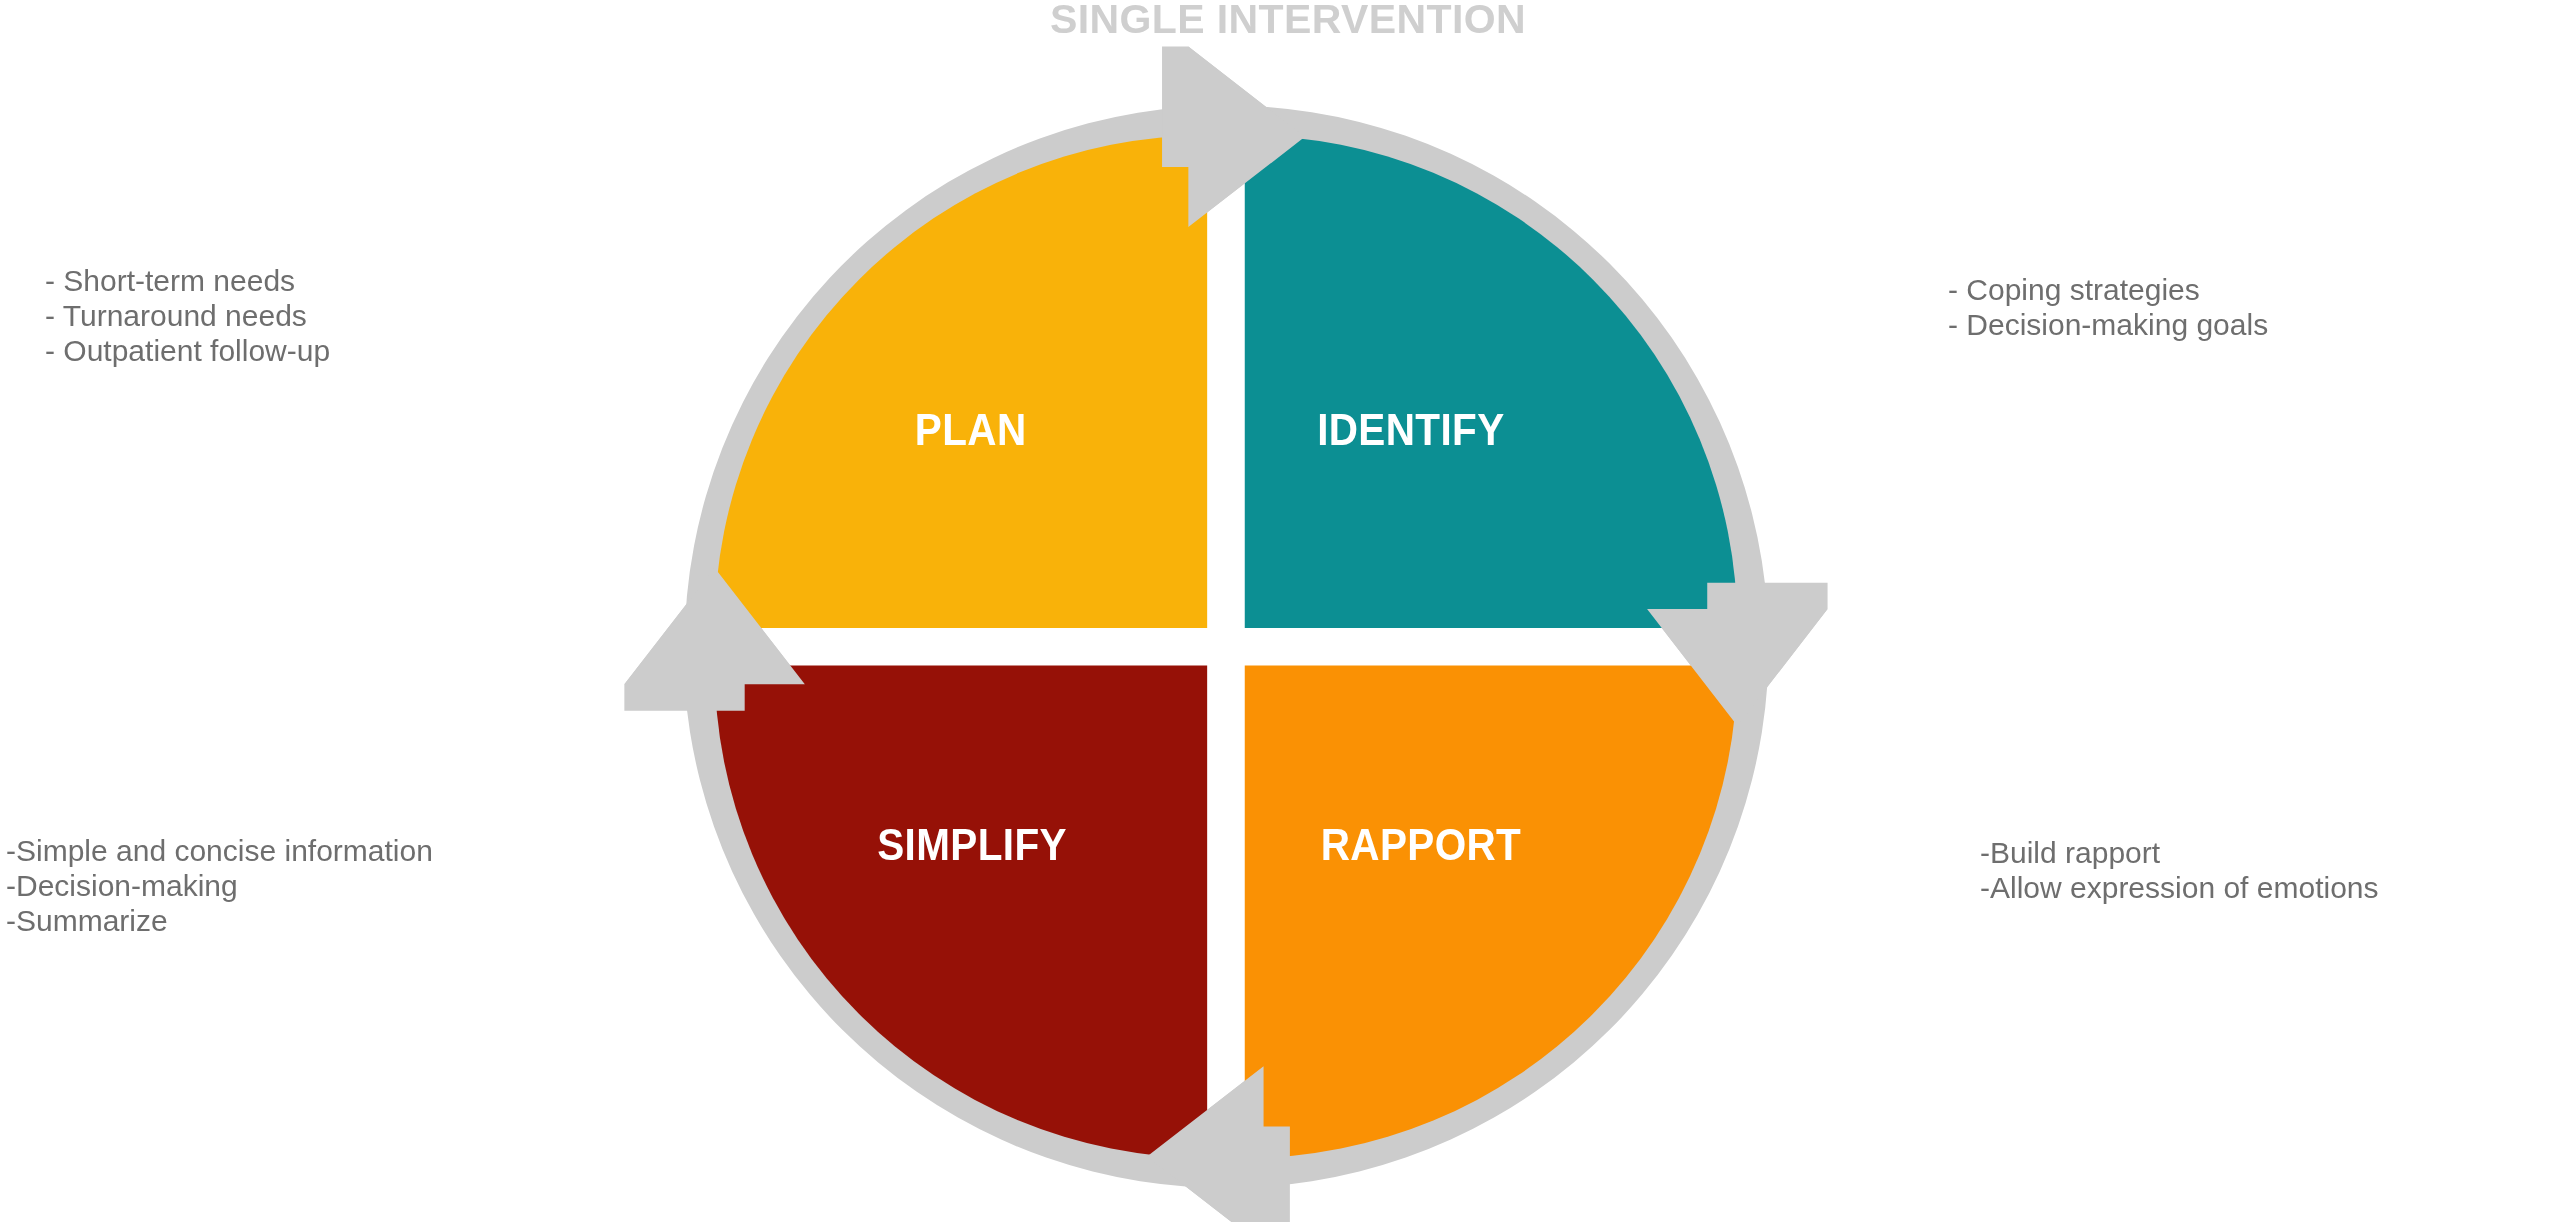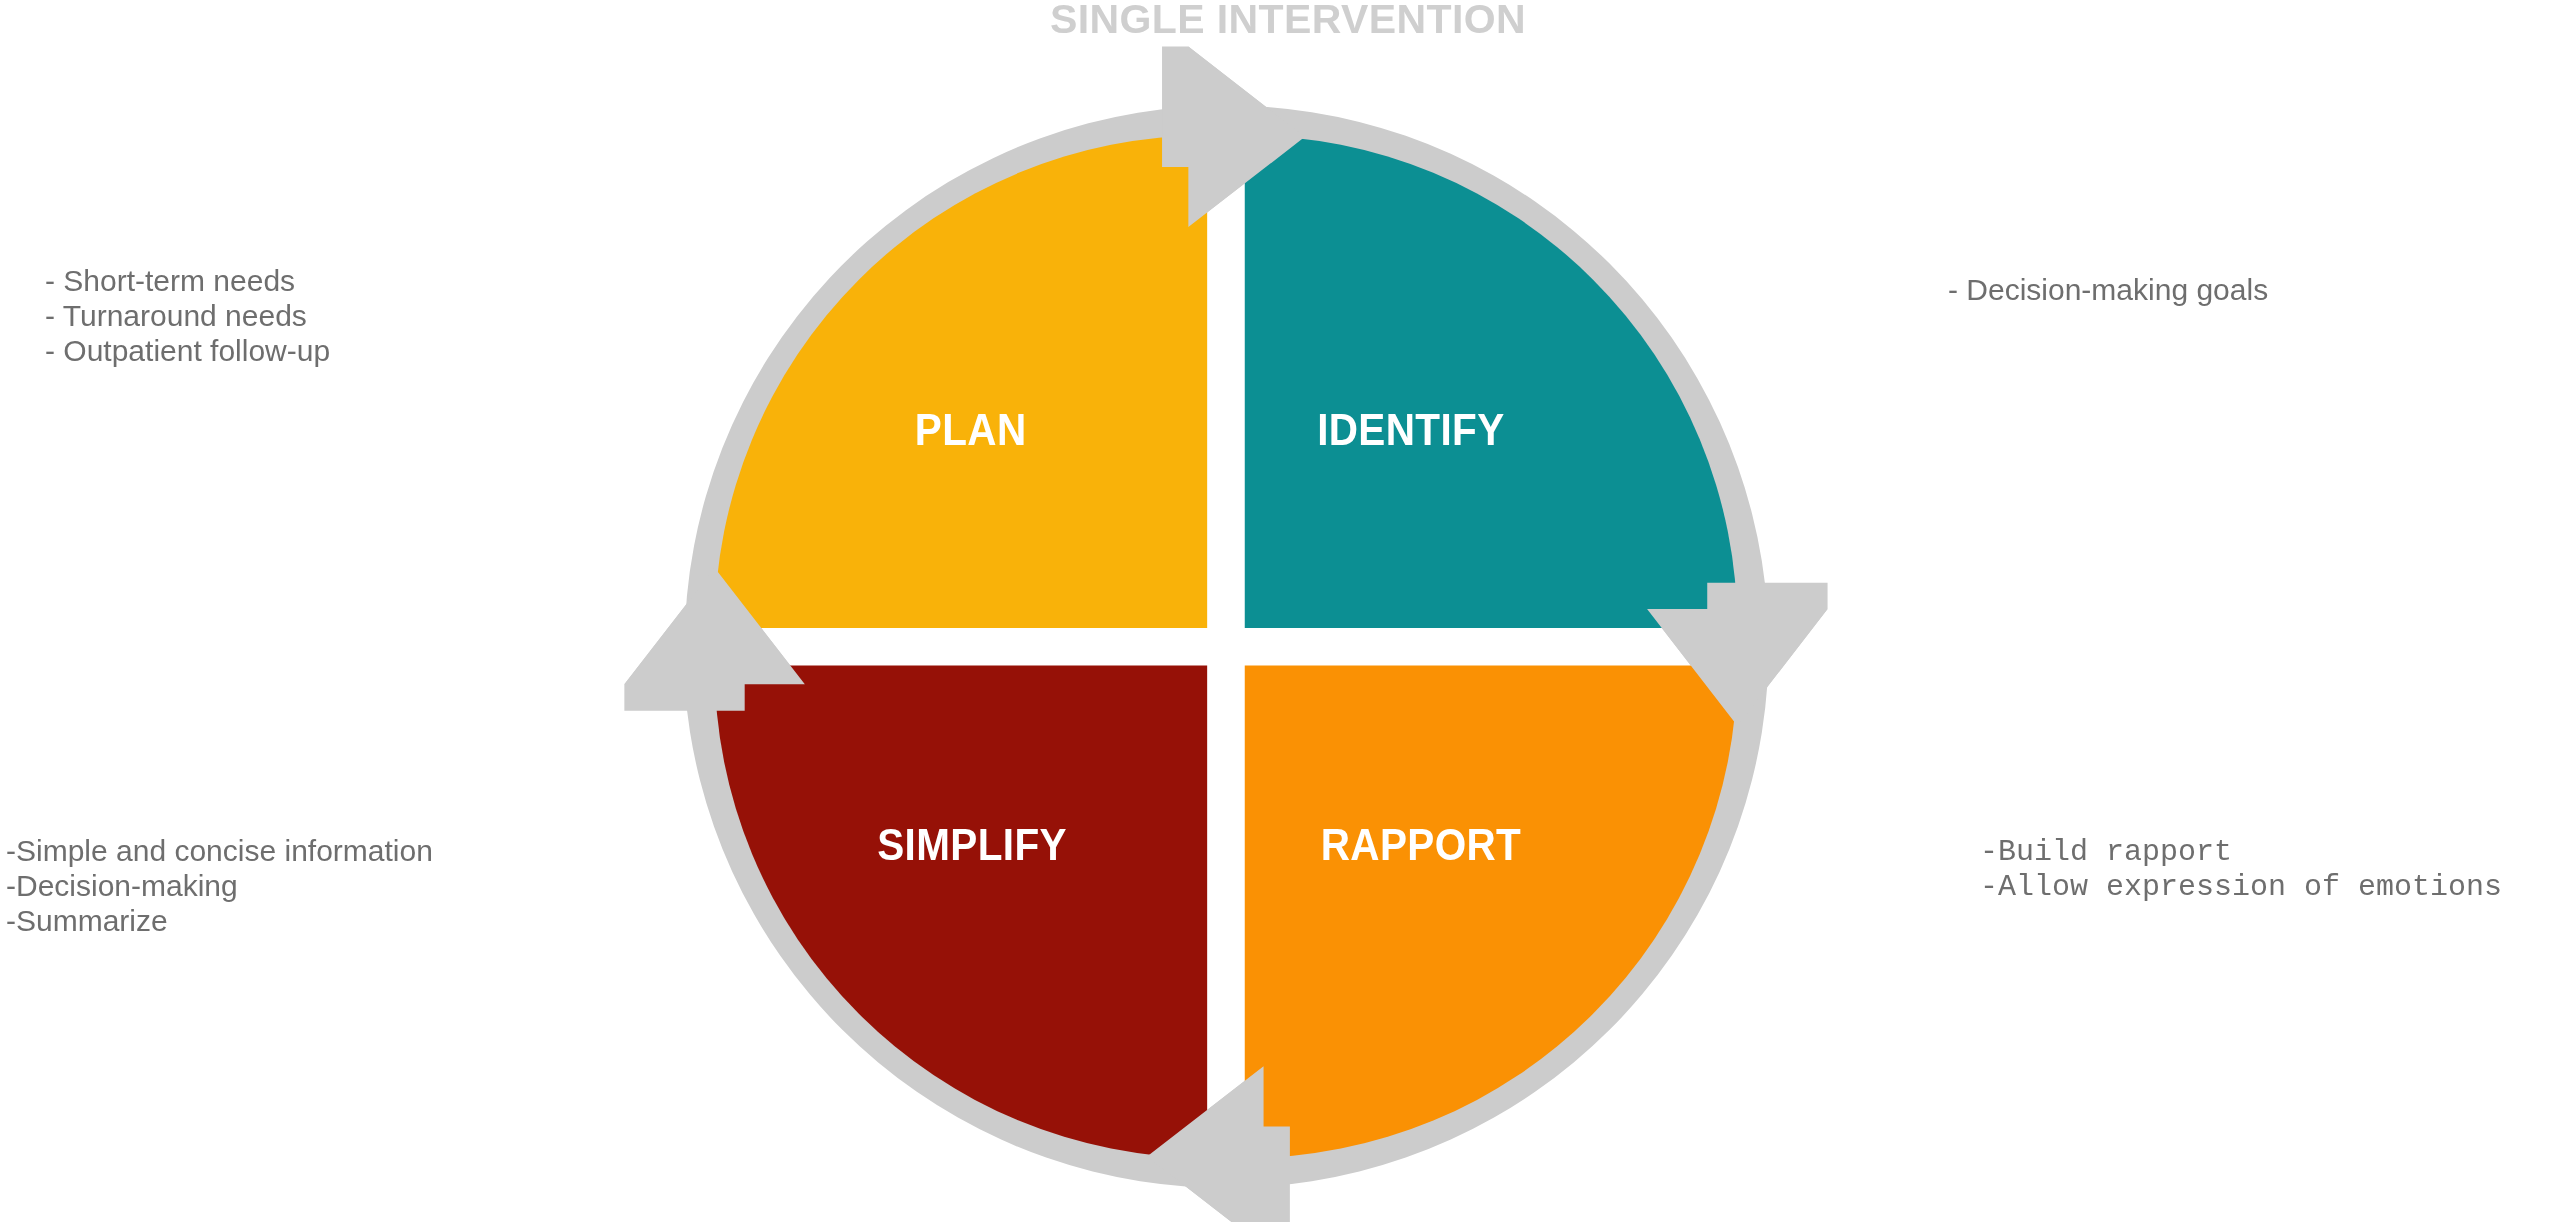--- a/index.html
+++ b/index.html
@@ -44,21 +44,21 @@
     position:absolute;
     color:#6e6e6e;
     font-size:30px;
     line-height:1.17;
     white-space:nowrap;
   }
   .note .line{display:block;}
   #note-plan    {left:45px;top:263px;}
   #note-identify{left:1948px;top:272px;}
   #note-simplify{left:6px;top:833px;}
-  #note-rapport {left:1980px;top:835px;font-family:Liberation Mono, monospace;}
+  #note-rapport {left:1980px;top:835px;}
 </style>
 </head>
 <body>
 
 <div id="stage">
 
   <div id="title">SINGLE INTERVENTION</div>
 
   <svg id="wheel" viewBox="0 0 3425 1625">
 
@@ -125,20 +125,21 @@
   <div class="quad-label" id="label-simplify">SIMPLIFY</div>
   <div class="quad-label" id="label-rapport">RAPPORT</div>
 
   <div class="note" id="note-plan">
     <span class="line">- Short-term needs</span>
     <span class="line">- Turnaround needs</span>
     <span class="line">- Outpatient follow-up</span>
   </div>
 
   <div class="note" id="note-identify">
+    <span class="line">- Coping strategies</span>
     <span class="line">- Decision-making goals</span>
   </div>
 
   <div class="note" id="note-simplify">
     <span class="line">-Simple and concise information</span>
     <span class="line">-Decision-making</span>
     <span class="line">-Summarize</span>
   </div>
 
   <div class="note" id="note-rapport">

